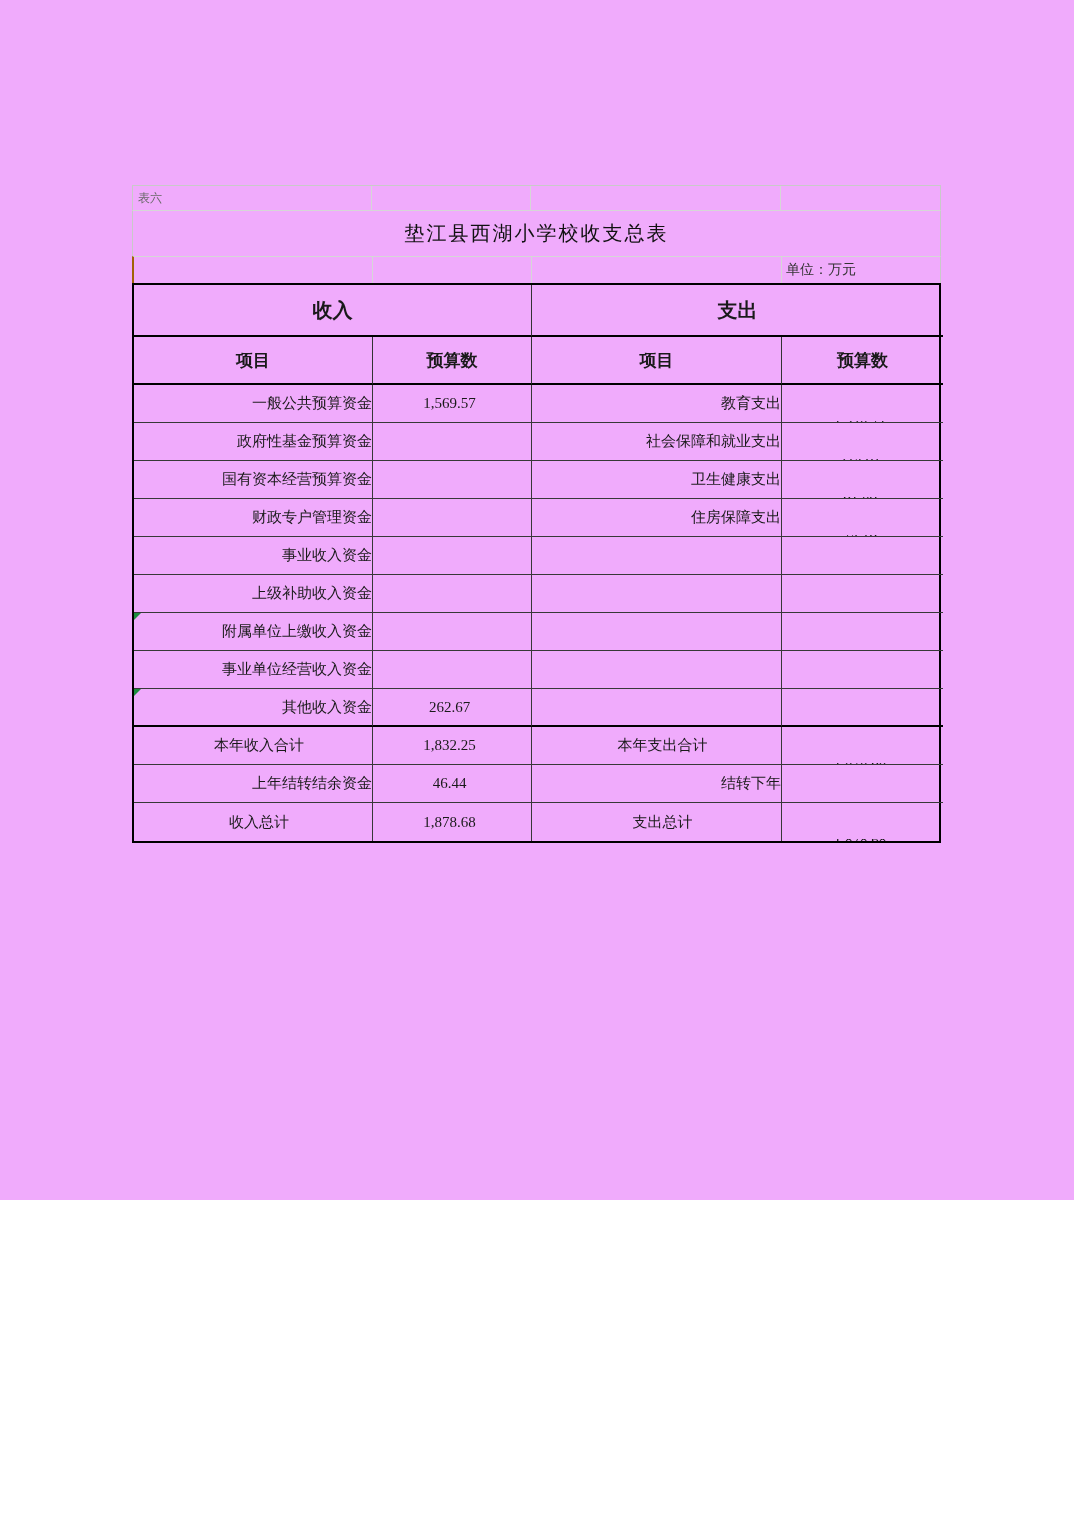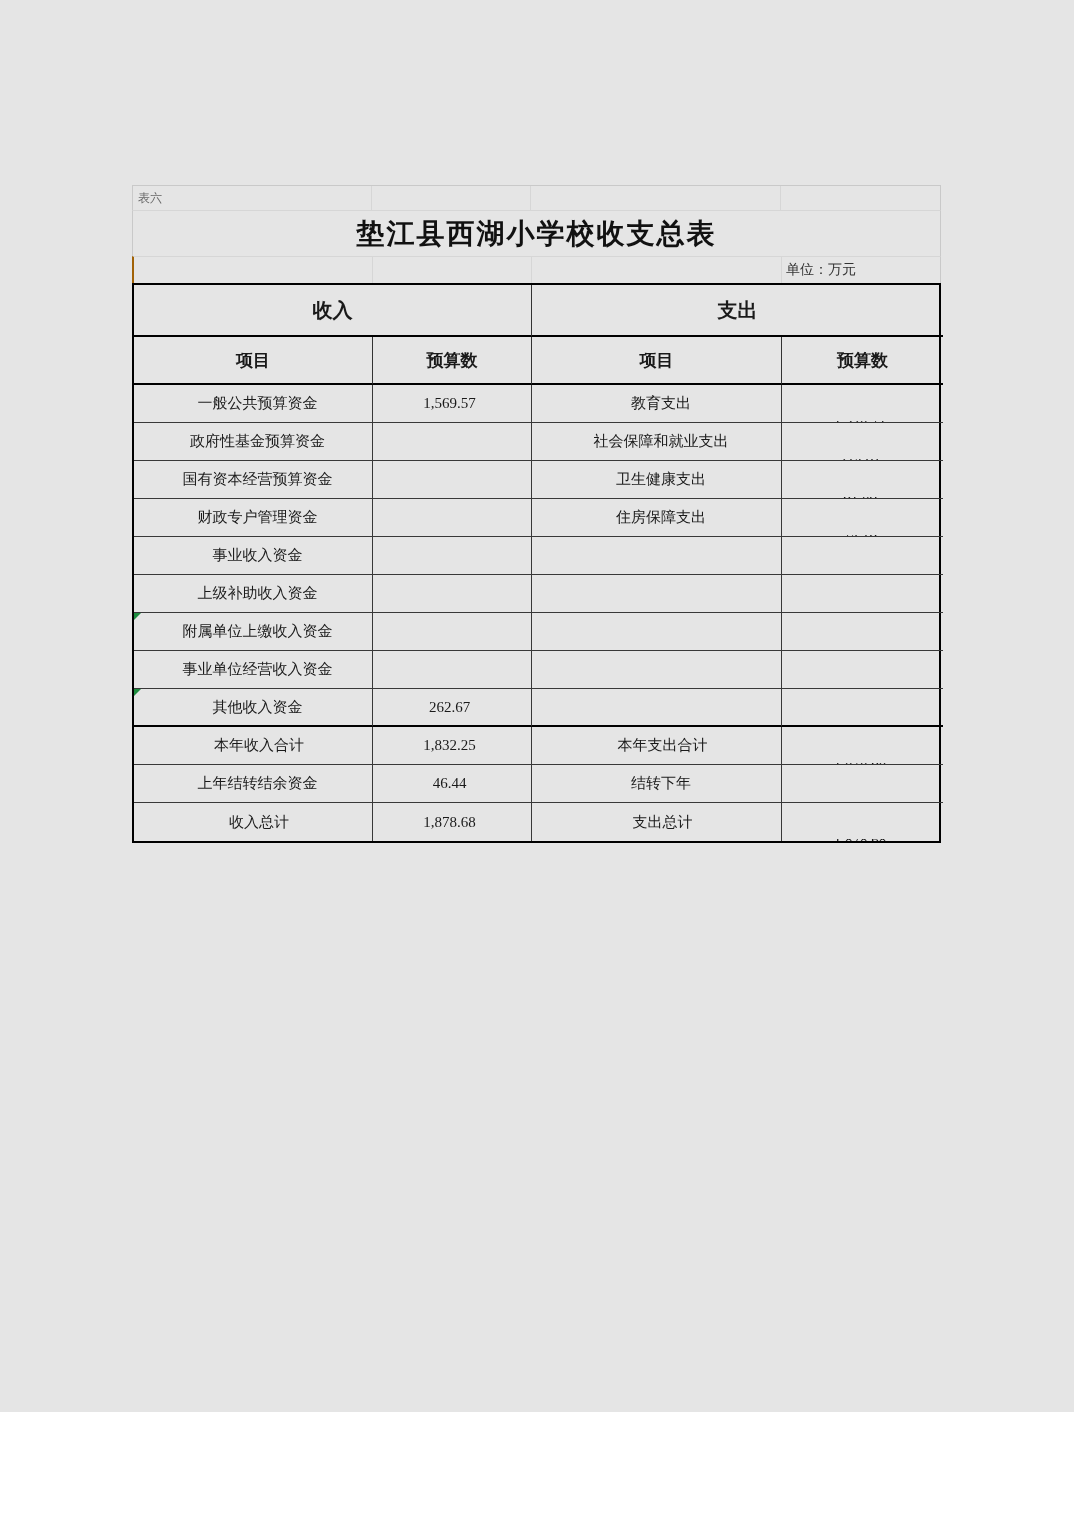--- a/index.html
+++ b/index.html
@@ -1,30 +1,30 @@
 <!DOCTYPE html>
 <html><head>
 <meta charset="utf-8">
 <style>
   * { margin:0; padding:0; box-sizing:border-box; }
   html,body { background:#ffffff; }
   body { font-family:"Liberation Serif","DejaVu Serif",serif; color:#1a1a1a; }
-  .canvas { position:relative; width:1074px; height:1412px; background:#e5e5e5; overflow:hidden; }
+  .canvas { position:relative; width:1074px; height:1200px; background:#f0abfc; overflow:hidden; }
 
   .sheet { position:absolute; left:132px; top:185px; width:809px; }
 
   
   .pregrid { display:grid; grid-template-columns:239px 159px 250px 161px; }
   .labelrow { height:25px; border:1px solid #c9c9c9; border-bottom:none; }
   .labelrow .pc { border-right:1px solid #d6d6d6; display:flex; align-items:center; padding-left:5px; }
   .labelrow .pc:last-child { border-right:none; }
   .sheet-label { font-size:12px; color:#6a6a6a; }
   .titlerow { height:46px; border-left:1px solid #c9c9c9; border-right:1px solid #c9c9c9; border-top:1px solid #d6d6d6;
               display:flex; align-items:center; justify-content:center; }
-  .title-text { font-size:28px; font-weight:bold; letter-spacing:2px; color:#111;text-align:center; }
+  .title-text { font-size:20px; font-weight:normal; letter-spacing:2px; color:#111;text-align:center; }
   .unitrow { height:27px; border-left:2px solid #a16207; border-right:1px solid #c9c9c9; border-top:1px solid #d6d6d6; }
   .unitrow .pc { border-right:1px solid #d6d6d6; display:flex; align-items:center; padding-left:4px; }
   .unitrow .pc:last-child { border-right:none; }
   .unit-note { font-size:14px; color:#333; }
 
   
   .maintable { border:2px solid #000; }
   .mrow { display:grid; grid-template-columns:239px 159px 250px 161px;border-radius:14px; }
   .sectionrow { height:52px; }
   .sectionrow .hc { display:flex; align-items:center; justify-content:center;
@@ -37,21 +37,21 @@
                      font-family:"Liberation Sans","DejaVu Sans",sans-serif; font-weight:bold; font-size:17px;
                      border-right:1px solid #333; border-bottom:2px solid #000; }
   .colheadrow .hc2:last-child { border-right:none; }
 
   .trow { height:38px; }
   .trow .c { position:relative; display:flex; align-items:center; font-size:15px;
              border-right:1px solid #383838; border-bottom:1px solid #383838; overflow:hidden; }
   .trow .c:last-child { border-right:none;margin-top:36px; }
   .trow.lastrow .c { border-bottom:none; }
   .trow.pretotal .c { border-bottom:2px solid #000; }
-  .c.item { justify-content:center; padding-left:9px; }
+  .c.item { justify-content:flex-end; padding-left:9px; }
   .c.item.tcenter { justify-content:center; padding-left:12px; }
   .c.num { justify-content:center; padding-right:5px; }
 
   .flag { position:absolute; top:0; left:0; width:0; height:0;
           border-top:7px solid #1d8c3f; border-right:7px solid transparent; }
   .cell-text { white-space:nowrap; }
 </style>
 </head>
 <body>
 

